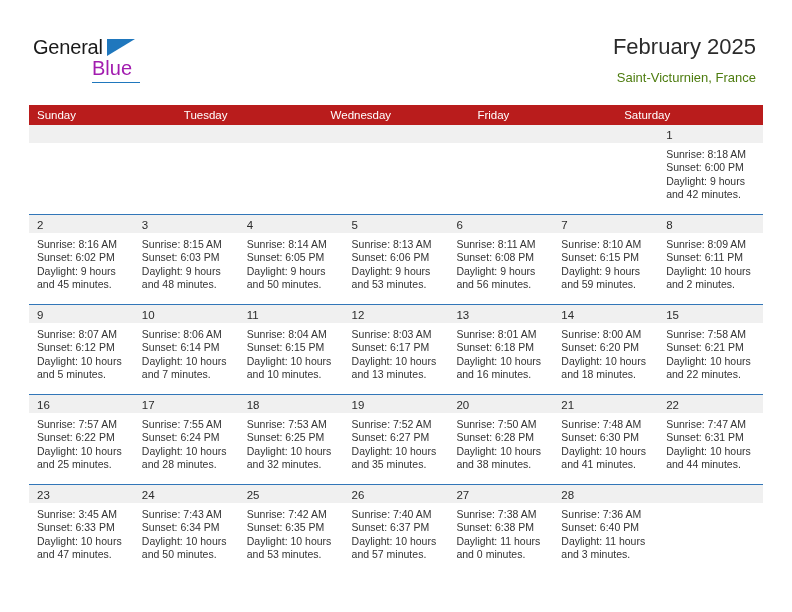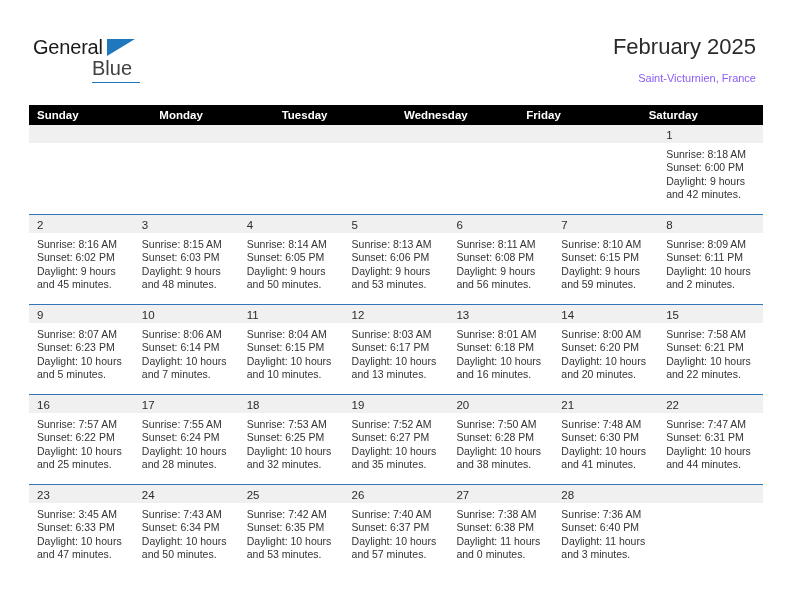--- a/index.html
+++ b/index.html
@@ -51,21 +51,21 @@
     width: 0;
     height: 0;
     border-left: 28px solid #1f77bd;
     border-bottom: 17px solid transparent;
   }
   .logo-blue {
     position: absolute;
     left: 59px;
     top: 21px;
     font-size: 20px;
-    color: #404040;
+    color: #a21caf;
     font-family: "Liberation Sans", sans-serif;
   }
   .logo-underline {
     position: absolute;
     left: 59px;
     top: 46px;
     width: 48px;
     height: 1px;
     background: #1f77bd;
   }
@@ -77,39 +77,38 @@
     text-align: right;
   }
   .cal-title {
     font-size: 22px;
     color: #2b2b2b;
     font-weight: normal;
     line-height: 30px;
     white-space: nowrap;
   }
   .cal-subtitle {
-    font-size: 11px;
-    color: #8b5cf6;
+    font-size: 13px;
+    color: #4d7c0f;
     line-height: 20px;
     margin-top: 6px;
     white-space: nowrap;
   }
 
   
   .calendar {
     position: absolute;
     left: 29px;
     top: 105px;
     width: 734px;
   }
   .dow-row {
     display: flex;
-    background: #000000;
+    background: #b91c1c;
     height: 20px;
-    font-weight: bold;
   }
   .dow {
     flex: 1 1 0;
     color: #ffffff;
     font-size: 11.5px;
     line-height: 20px;
     padding-left: 8px;
     box-sizing: border-box;
     white-space: nowrap;
   }
@@ -168,21 +167,20 @@
     <div class="title-block">
       <div class="cal-title">February 2025</div>
       <div class="cal-subtitle">Saint-Victurnien, France</div>
     </div>
 
   </div>
 
   <div class="calendar">
     <div class="dow-row" id="dow-row">
         <div class="dow">Sunday</div>
-        <div class="dow">Monday</div>
         <div class="dow">Tuesday</div>
         <div class="dow">Wednesday</div>
         <div class="dow">Friday</div>
         <div class="dow">Saturday</div>
       </div>
     <div id="weeks-container">
         <div class="week first">
           <div class="cell empty">
             <div class="daynum-band"><span class="daynum"></span></div>
           </div>
@@ -274,21 +272,21 @@
               <div>Daylight: 10 hours</div>
               <div>and 2 minutes.</div>
             </div>
           </div>
         </div>
         <div class="week">
           <div class="cell">
             <div class="daynum-band"><span class="daynum">9</span></div>
             <div class="info">
               <div>Sunrise: 8:07 AM</div>
-              <div>Sunset: 6:23 PM</div>
+              <div>Sunset: 6:12 PM</div>
               <div>Daylight: 10 hours</div>
               <div>and 5 minutes.</div>
             </div>
           </div>
           <div class="cell">
             <div class="daynum-band"><span class="daynum">10</span></div>
             <div class="info">
               <div>Sunrise: 8:06 AM</div>
               <div>Sunset: 6:14 PM</div>
               <div>Daylight: 10 hours</div>
@@ -321,21 +319,21 @@
               <div>Daylight: 10 hours</div>
               <div>and 16 minutes.</div>
             </div>
           </div>
           <div class="cell">
             <div class="daynum-band"><span class="daynum">14</span></div>
             <div class="info">
               <div>Sunrise: 8:00 AM</div>
               <div>Sunset: 6:20 PM</div>
               <div>Daylight: 10 hours</div>
-              <div>and 20 minutes.</div>
+              <div>and 18 minutes.</div>
             </div>
           </div>
           <div class="cell">
             <div class="daynum-band"><span class="daynum">15</span></div>
             <div class="info">
               <div>Sunrise: 7:58 AM</div>
               <div>Sunset: 6:21 PM</div>
               <div>Daylight: 10 hours</div>
               <div>and 22 minutes.</div>
             </div>

